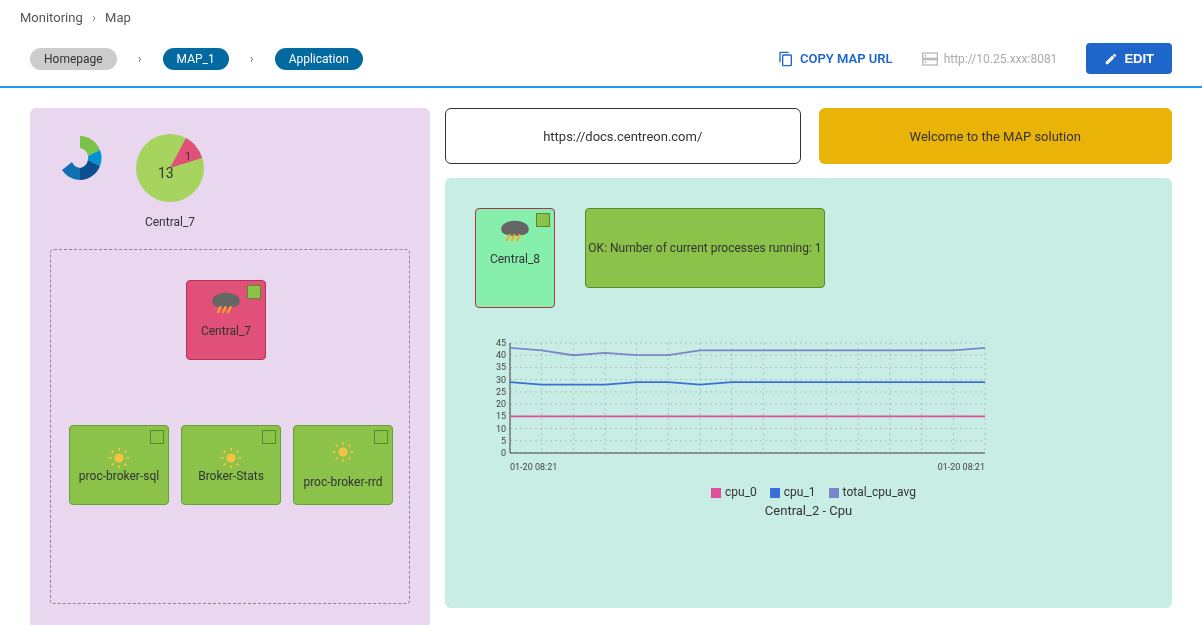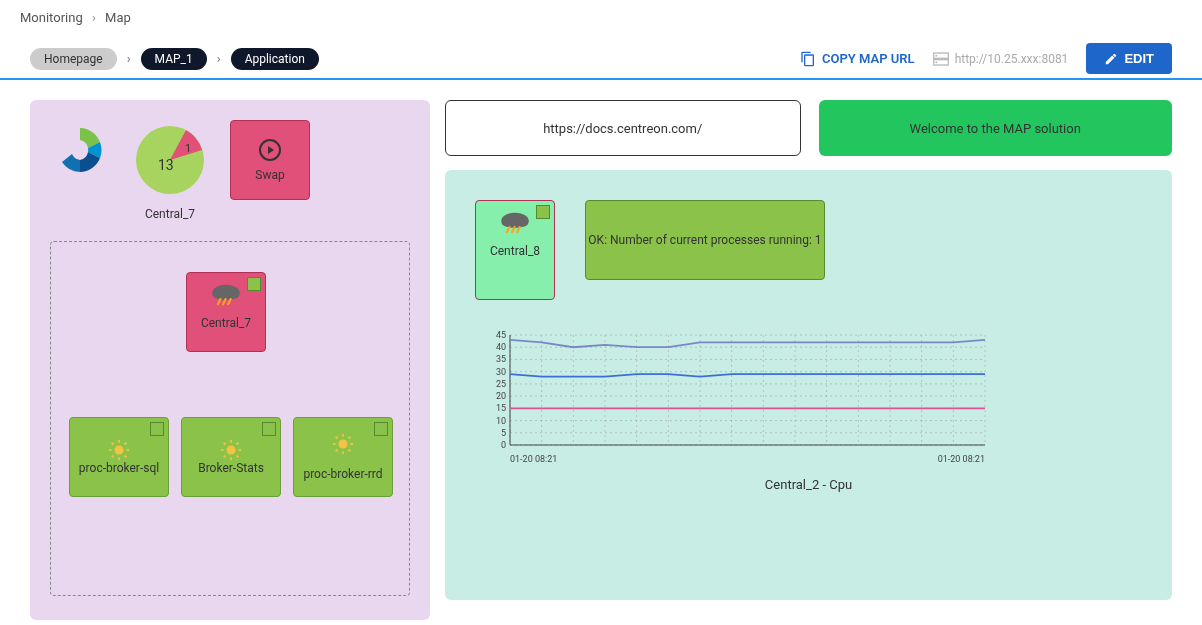--- a/index.html
+++ b/index.html
@@ -1,44 +1,44 @@
 <!DOCTYPE html>
 <html><head>
 <meta charset="utf-8">
 <style>
 * { box-sizing: border-box; margin: 0; padding: 0; }
 body { font-family: -apple-system, BlinkMacSystemFont, "Segoe UI", Roboto, Arial, sans-serif; font-size: 13px; color: #333; background: #fff; width: 1202px; }
 .top-crumb { padding: 10px 20px; color: #555; font-size: 13px; }
 .top-crumb span { margin-right: 6px; }
 .chev { color: #888; }
-.toolbar { display: flex; align-items: center; padding: 8px 30px 4px 30px; border-bottom: 2px solid #2196F3; }
+.toolbar { display: flex; align-items: center; padding: 8px 30px 12px 30px; border-bottom: 2px solid #2196F3; gap: 11px; }
 .pill { border-radius: 14px; padding: 4px 14px; font-size: 12px; }
 .pill-grey { background: #ccc; color: #333; }
-.pill-red { background: #0f172a; color: #fff; }
+.pill-red { background: #0369a1; color: #fff; }
 .toolbar .chev { margin: 0 10px; color: #777; }
 .spacer { flex: 1; }
 .copy-link { color: #1e66c9; font-weight: 600; font-size: 13px; display: inline-flex; align-items: center; gap: 6px; cursor: pointer; margin-right: 18px; }
 .url-text { color: #aaa; font-size: 12px; margin-right: 18px; display: inline-flex; align-items: center; gap: 6px; }
 .edit-btn { background: #1e66c9; color: #fff; border: none; padding: 8px 18px; border-radius: 4px; font-weight: 600; font-size: 13px; display: inline-flex; align-items: center; gap: 6px; cursor: pointer; }
 .canvas { display: flex; padding: 20px 30px; gap: 15px; }
 .left-panel { width: 400px; background: #e9d7ef; border-radius: 6px; padding: 20px; position: relative; height: 520px; }
 .top-row-left { display: flex; align-items: flex-start; gap: 20px; }
 .logo { width: 60px; height: 60px; }
 .pie-wrap { text-align: center; }
 .pie-label { font-size: 12px; margin-top: 4px; }
 .swap-tile { width: 80px; height: 80px; background: #e05078; border: 1px solid #b03058; border-radius: 4px; display: flex; flex-direction: column; align-items: center; justify-content: center; color: #333; font-size: 12px; }
 .dashed-box { border: 1px dashed #888; border-radius: 4px; margin-top: 20px; height: 355px; position: relative; }
 .host-tile { width: 80px; height: 80px; background: #e05078; border: 1px solid #b03058; border-radius: 4px; position: absolute; text-align: center; font-size: 12px; padding-top: 8px; }
 .host-tile .status-sq { position: absolute; top: 4px; right: 4px; width: 14px; height: 14px; background: #8bc34a; border: 1px solid #558b2f; }
 .svc-tile { width: 100px; height: 80px; background: #8bc34a; border: 1px solid #689f38; border-radius: 4px; position: absolute; text-align: center; font-size: 12px; display: flex; flex-direction: column; align-items: center; justify-content: center; }
 .svc-tile .status-sq { position: absolute; top: 4px; right: 4px; width: 14px; height: 14px; background: #8bc34a; border: 1px solid #558b2f; }
 .right-col { flex: 1; display: flex; flex-direction: column; gap: 14px; }
 .right-top-row { display: flex; gap: 18px; }
 .url-box { flex: 1; border: 1px solid #333; border-radius: 6px; height: 56px; display: flex; align-items: center; justify-content: center; font-size: 13px; }
-.welcome-box { flex: 1; background: #22c55e; border-radius: 6px; height: 56px; display: flex; align-items: center; justify-content: center; font-size: 13px; }
+.welcome-box { flex: 1; background: #eab308; border-radius: 6px; height: 56px; display: flex; align-items: center; justify-content: center; font-size: 13px; }
 .teal-panel { background: #c8ede4; border-radius: 6px; padding: 30px; height: 430px; position: relative; }
 .teal-top { display: flex; gap: 30px; align-items: flex-start; }
 .host-tile2 { width: 80px; height: 100px; background: #86efac; border: 1px solid #b03058; border-radius: 4px; position: relative; text-align: center; font-size: 12px; padding-top: 8px; }
 .host-tile2 .status-sq { position: absolute; top: 4px; right: 4px; width: 14px; height: 14px; background: #8bc34a; border: 1px solid #558b2f; }
 .ok-box { background: #8bc34a; border: 1px solid #558b2f; border-radius: 4px; width: 240px; height: 80px; display: flex; align-items: center; justify-content: center; text-align: center; font-size: 12px; padding: 0; }
 .chart-wrap { margin-top: 30px; }
 .chart-svg { width: 520px; height: 140px; }
 .chart-legend { text-align: center; font-size: 12px; margin-top: 4px; }
 .chart-title { text-align: center; font-size: 13px; margin-top: 4px; }
 .leg-sq { display: inline-block; width: 10px; height: 10px; margin: 0 4px 0 10px; vertical-align: middle; }
@@ -95,27 +95,20 @@
         <path d="M30 52 A22 22 0 0 1 12 42 L22 34 A10 10 0 0 0 30 40 Z" fill="#1170b0"></path>
       </svg>
       <div class="pie-wrap">
         <svg width="80" height="80" viewBox="0 0 80 80">
           <circle cx="40" cy="40" r="34" fill="#a6d45e"></circle>
           <path d="M40 40 L72 30 A34 34 0 0 0 56 10 Z" fill="#e05078"></path>
           <text x="28" y="50" font-size="14" fill="#333">13</text>
           <text x="55" y="32" font-size="11" fill="#333">1</text>
         </svg>
         <div class="pie-label">Central_7</div>
-      </div>
-      <div class="swap-tile">
-        <svg width="24" height="24" viewBox="0 0 24 24">
-            <circle cx="12" cy="12" r="10" fill="none" stroke="#333" stroke-width="2"></circle>
-            <path d="M10 8l6 4-6 4z" fill="#333"></path>
-          </svg>
-        <div style="margin-top:6px">Swap</div>
       </div>
     </div>
 
     <div class="dashed-box">
       <div class="host-tile" style="left:135px; top:30px;">
         <div class="status-sq"></div>
         <svg class="cloud-icon" viewBox="0 0 40 30">
           <ellipse cx="20" cy="13" rx="16" ry="9" fill="#666"></ellipse>
           <ellipse cx="12" cy="15" rx="8" ry="6" fill="#666"></ellipse>
           <ellipse cx="28" cy="15" rx="8" ry="6" fill="#666"></ellipse>
@@ -244,18 +237,23 @@
             <line x1="478.3333333333333" y1="5" x2="478.3333333333333" y2="115" stroke="#999" stroke-dasharray="2,3" stroke-width="0.5"></line>
             <line x1="510" y1="5" x2="510" y2="115" stroke="#999" stroke-dasharray="2,3" stroke-width="0.5"></line>
             <line x1="35" y1="5" x2="35" y2="115" stroke="#444"></line>
             <line x1="35" y1="115" x2="510" y2="115" stroke="#444"></line>
             <text x="35" y="132" font-size="9" fill="#444">01-20 08:21</text>
             <text x="510" y="132" font-size="9" fill="#444" text-anchor="end">01-20 08:21</text>
             <path d="M35 78.33333333333334 L66.66666666666667 78.33333333333334 L98.33333333333334 78.33333333333334 L130 78.33333333333334 L161.66666666666669 78.33333333333334 L193.33333333333331 78.33333333333334 L225 78.33333333333334 L256.66666666666663 78.33333333333334 L288.33333333333337 78.33333333333334 L320 78.33333333333334 L351.66666666666663 78.33333333333334 L383.3333333333333 78.33333333333334 L415 78.33333333333334 L446.6666666666667 78.33333333333334 L478.3333333333333 78.33333333333334 L510 78.33333333333334 " fill="none" stroke="#e05098" stroke-width="1.8"></path>
             <path d="M35 44.1111111111111 L66.66666666666667 46.55555555555556 L98.33333333333334 46.55555555555556 L130 46.55555555555556 L161.66666666666669 44.1111111111111 L193.33333333333331 44.1111111111111 L225 46.55555555555556 L256.66666666666663 44.1111111111111 L288.33333333333337 44.1111111111111 L320 44.1111111111111 L351.66666666666663 44.1111111111111 L383.3333333333333 44.1111111111111 L415 44.1111111111111 L446.6666666666667 44.1111111111111 L478.3333333333333 44.1111111111111 L510 44.1111111111111 " fill="none" stroke="#3b6fd6" stroke-width="1.8"></path>
             <path d="M35 9.888888888888886 L66.66666666666667 12.333333333333329 L98.33333333333334 17.22222222222223 L130 14.777777777777786 L161.66666666666669 17.22222222222223 L193.33333333333331 17.22222222222223 L225 12.333333333333329 L256.66666666666663 12.333333333333329 L288.33333333333337 12.333333333333329 L320 12.333333333333329 L351.66666666666663 12.333333333333329 L383.3333333333333 12.333333333333329 L415 12.333333333333329 L446.6666666666667 12.333333333333329 L478.3333333333333 12.333333333333329 L510 9.888888888888886 " fill="none" stroke="#7a86c9" stroke-width="1.8"></path>
           </svg>
+        <div class="chart-legend">
+          <span class="leg-sq" style="background:#e05098"></span><span>cpu_0</span>
+          <span class="leg-sq" style="background:#3b6fd6"></span><span>cpu_1</span>
+          <span class="leg-sq" style="background:#7a86c9"></span><span>total_cpu_avg</span>
+        </div>
         <div class="chart-title">Central_2 - Cpu</div>
       </div>
     </div>
   </div>
 
 </div>
 
 </body></html>

